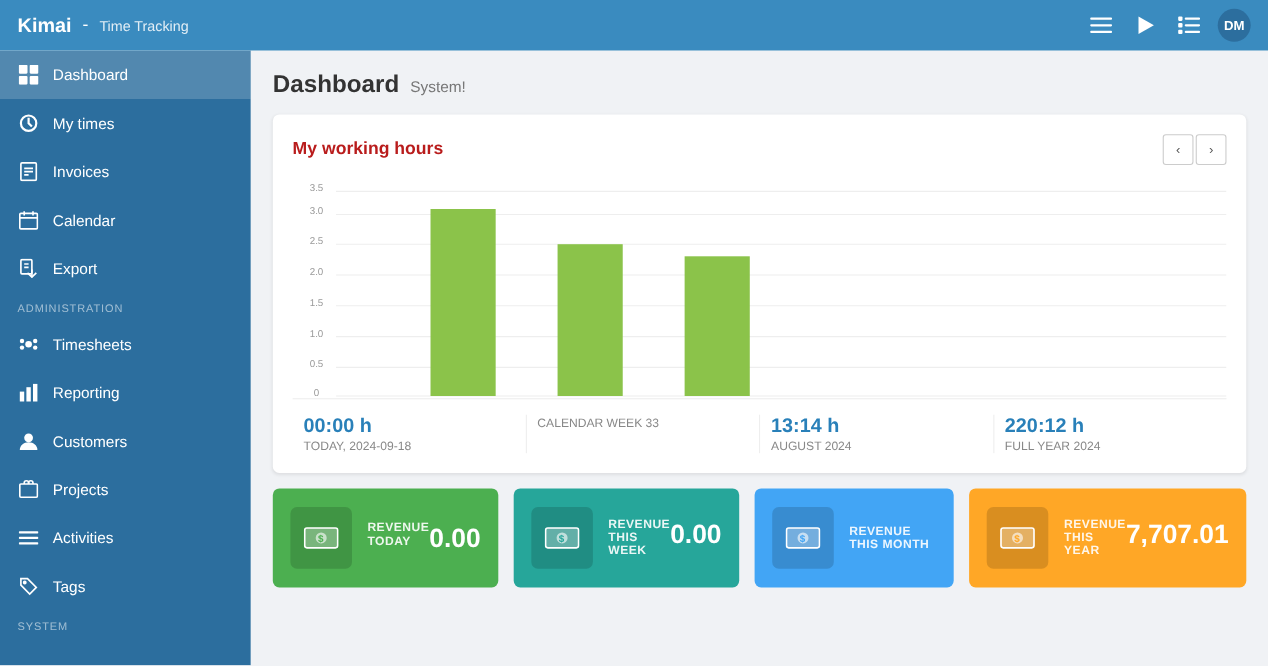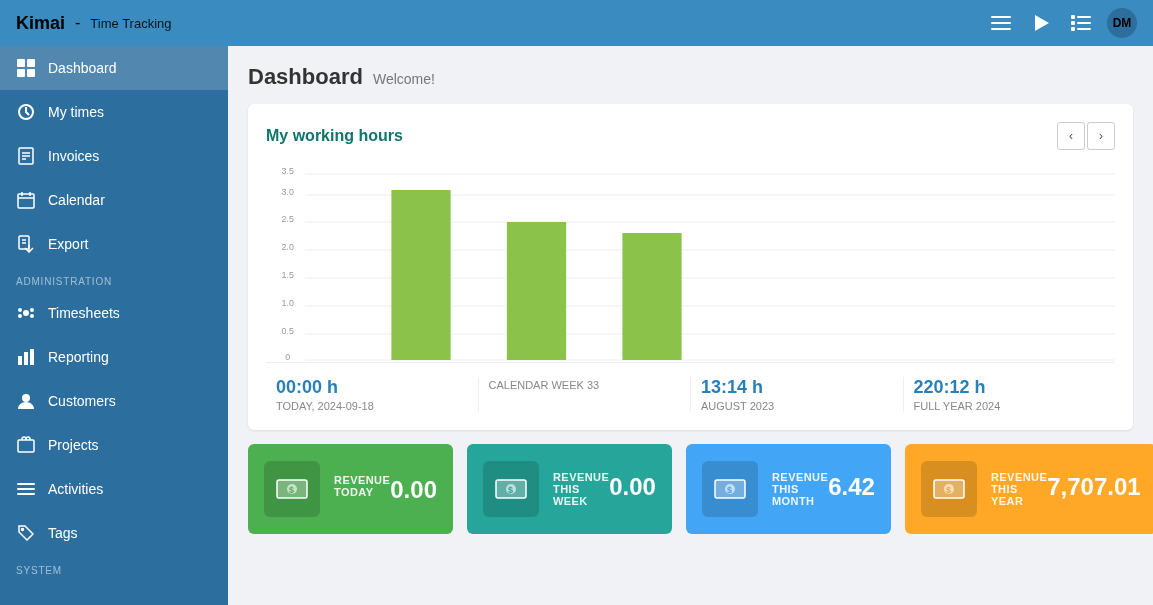--- a/index.html
+++ b/index.html
@@ -1,21 +1,21 @@
 <!DOCTYPE html>
 <html><head>
   <meta charset="utf-8">
   <style>
     * { margin: 0; padding: 0; box-sizing: border-box; }
     body { font-family: 'Segoe UI', Arial, sans-serif; background: #f0f2f5; display: flex; flex-direction: column; height: 605px; width: 1153px; overflow: hidden; }
 
     
     .header {
       background: #3a8bbf;
-      color: #000000;
+      color: #ffffff;
       height: 46px;
       display: flex;
       align-items: center;
       justify-content: space-between;
       padding: 0 16px;
       flex-shrink: 0;
     }
     .header-left { display: flex; align-items: center; gap: 10px; }
     .header-title { font-size: 18px; font-weight: 600; }
     .header-subtitle { font-size: 13px; opacity: 0.85; }
@@ -57,21 +57,21 @@
 
     
     .content { flex: 1; padding: 18px 20px; overflow-y: auto; background: #f0f2f5; }
     .page-header { display: flex; align-items: baseline; gap: 10px; margin-bottom: 14px; }
     .page-title { font-size: 22px; font-weight: 600; color: #333; }
     .page-welcome { font-size: 14px; color: #777; }
 
     
     .card { background: white; border-radius: 6px; padding: 18px; box-shadow: 0 1px 3px rgba(0,0,0,0.08); margin-bottom: 14px; }
     .card-header { display: flex; justify-content: space-between; align-items: center; margin-bottom: 12px; }
-    .card-title { font-size: 16px; font-weight: 600; color: #0f766e; }
+    .card-title { font-size: 16px; font-weight: 600; color: #b91c1c; }
     .nav-btns { display: flex; gap: 2px; }
     .nav-btn { width: 28px; height: 28px; border: 1px solid #ccc; background: white; cursor: pointer; display: flex; align-items: center; justify-content: center; font-size: 12px; color: #555; border-radius: 3px; }
 
     
     .chart-area { position: relative; height: 200px; }
     .chart-svg { width: 100%; height: 100%; }
 
     
     .stats-row { display: flex; gap: 0; border-top: 1px solid #eee; padding-top: 14px; }
     .stat-item { flex: 1; padding: 0 10px; border-right: 1px solid #eee; }
@@ -256,21 +256,21 @@
       </span>
       <span>Tags</span>
     </div>
 
     <div class="sidebar-section-label">System</div>
   </nav>
 
   <main class="content">
     <div class="page-header">
       <h1 class="page-title">Dashboard</h1>
-      <span class="page-welcome">Welcome!</span>
+      <span class="page-welcome">System!</span>
     </div>
 
     <div class="card">
       <div class="card-header">
         <span class="card-title">My working hours</span>
         <div class="nav-btns">
           <button class="nav-btn">‹</button>
           <button class="nav-btn">›</button>
         </div>
       </div>
@@ -315,21 +315,21 @@
       <div class="stats-row">
         <div class="stat-item">
           <div class="stat-value">00:00 h</div>
           <div class="stat-label">TODAY, 2024-09-18</div>
         </div>
         <div class="stat-item">
           <div class="stat-label">CALENDAR WEEK 33</div>
         </div>
         <div class="stat-item">
           <div class="stat-value">13:14 h</div>
-          <div class="stat-label">AUGUST 2023</div>
+          <div class="stat-label">AUGUST 2024</div>
         </div>
         <div class="stat-item">
           <div class="stat-value">220:12 h</div>
           <div class="stat-label">FULL YEAR 2024</div>
         </div>
       </div>
     </div>
 
     <div class="revenue-row">
       <div class="rev-card green">
@@ -363,21 +363,20 @@
       <div class="rev-card blue">
         <div class="rev-icon">
           <svg width="32" height="24" viewBox="0 0 32 24" fill="none">
             <rect x="1" y="3" width="30" height="18" rx="2" fill="rgba(255,255,255,0.3)" stroke="white" stroke-width="1.5"></rect>
             <circle cx="16" cy="12" r="5" fill="white" opacity="0.6"></circle>
             <text x="13" y="16" font-size="9" fill="#42a5f5" font-weight="bold">$</text>
           </svg>
         </div>
         <div class="rev-content">
           <span class="rev-label">REVENUE THIS MONTH</span>
-          <span class="rev-value">6.42</span>
         </div>
       </div>
 
       <div class="rev-card orange">
         <div class="rev-icon">
           <svg width="32" height="24" viewBox="0 0 32 24" fill="none">
             <rect x="1" y="3" width="30" height="18" rx="2" fill="rgba(255,255,255,0.3)" stroke="white" stroke-width="1.5"></rect>
             <circle cx="16" cy="12" r="5" fill="white" opacity="0.6"></circle>
             <text x="13" y="16" font-size="9" fill="#ffa726" font-weight="bold">$</text>
           </svg>

